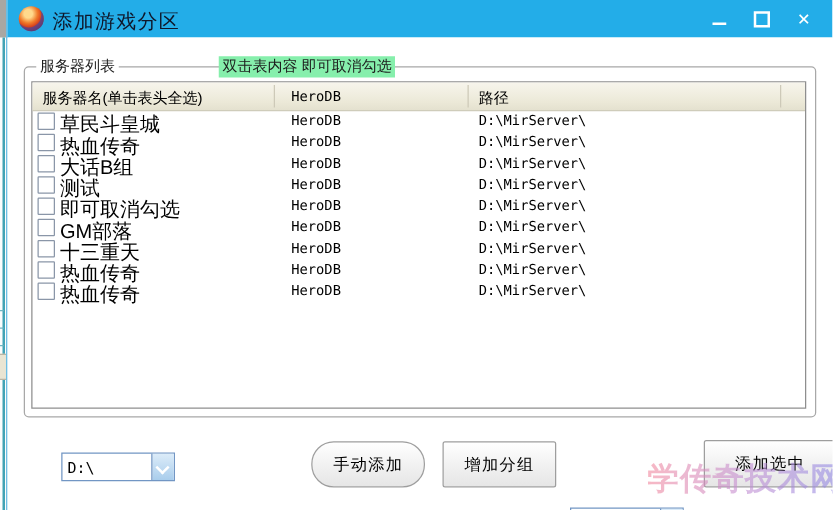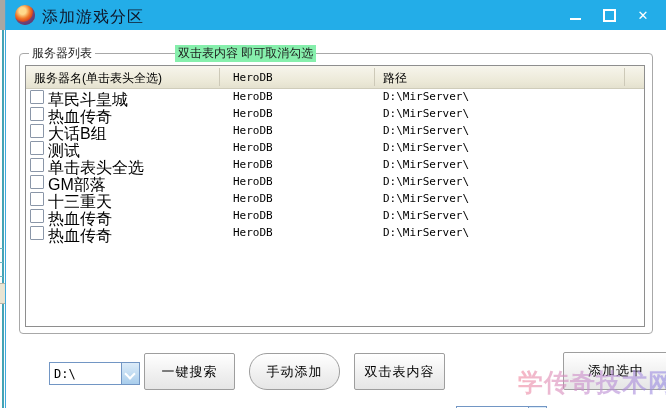--- a/index.html
+++ b/index.html
@@ -139,21 +139,21 @@
 
   <div class="row">
     <span class="cb"></span>
     <span class="cell name">测试</span>
     <span class="cell db">HeroDB</span>
     <span class="cell path">D:\MirServer\</span>
   </div>
 
   <div class="row">
     <span class="cb"></span>
-    <span class="cell name">单击表头全选</span>
+    <span class="cell name">即可取消勾选</span>
     <span class="cell db">HeroDB</span>
     <span class="cell path">D:\MirServer\</span>
   </div>
 
   <div class="row">
     <span class="cb"></span>
     <span class="cell name">GM部落</span>
     <span class="cell db">HeroDB</span>
     <span class="cell path">D:\MirServer\</span>
   </div>
@@ -182,23 +182,22 @@
         </div>
       </div>
 
       <div class="combo combo1">
         <span class="val">D:\</span>
         <span class="drop">
             <span class="chev"></span>
           </span>
       </div>
 
-      <div class="btn btn1">一键搜索</div>
       <div class="btn btn2">手动添加</div>
-      <div class="btn btn3">双击表内容</div>
+      <div class="btn btn3">增加分组</div>
 
       <div class="combo combo2">
         <span class="val cn">请选分组</span>
         <span class="drop">
             <span class="chev"></span>
           </span>
       </div>
 
       <div class="btn btn4">添加选中</div>
 

